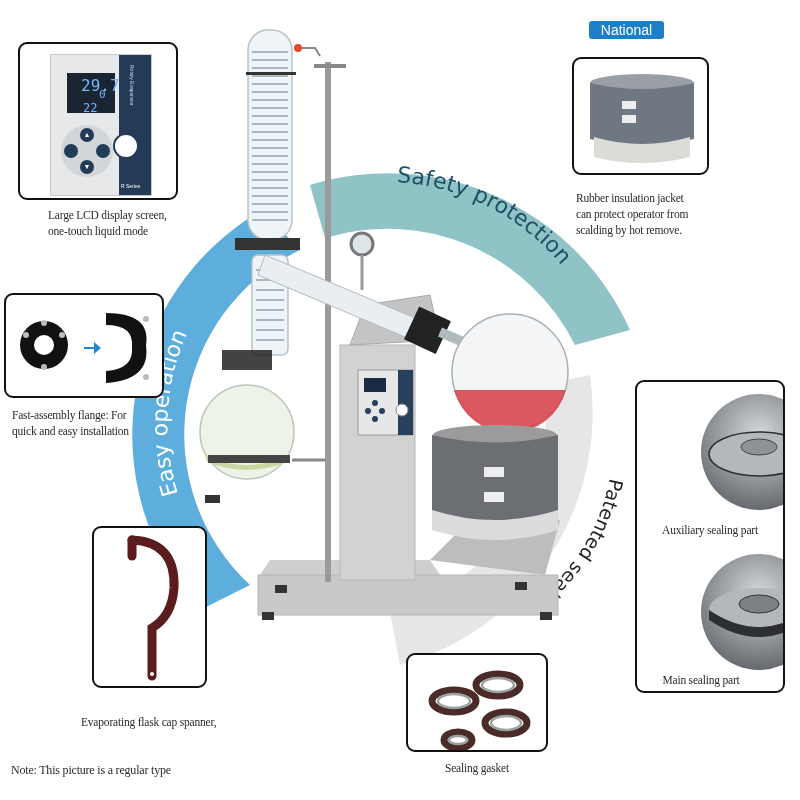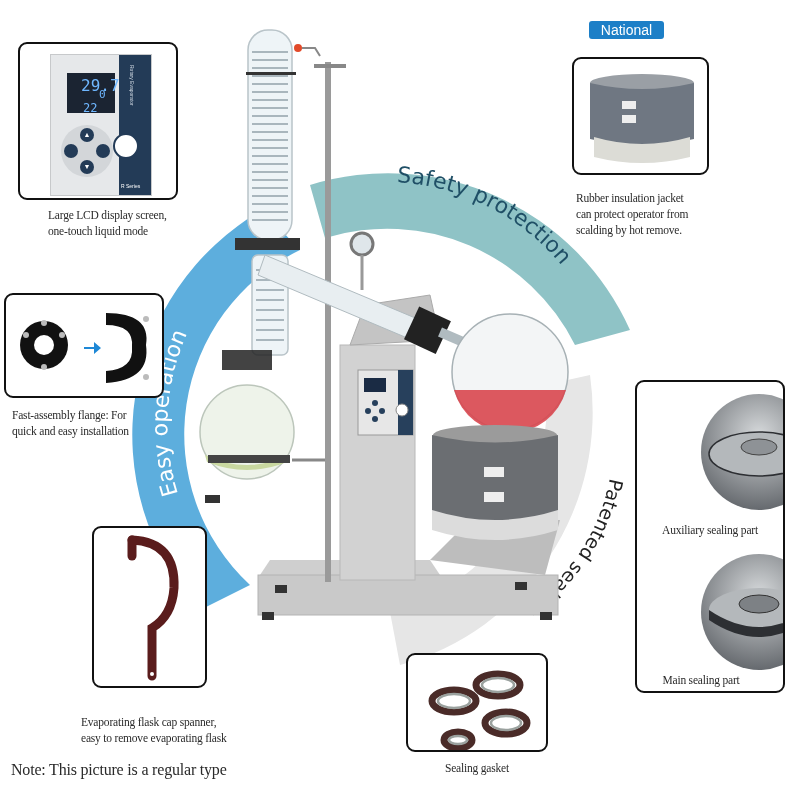--- a/index.html
+++ b/index.html
@@ -202,21 +202,20 @@
 
 <div class="card" style="left:92px;top:526px;width:115px;height:162px;">
   <svg width="115" height="162">
     <path d="M 38,12 Q 82,14 80,60 Q 78,88 58,100 L 58,148" stroke="#5a1c1c" stroke-width="9" fill="none" stroke-linecap="round"></path>
     <path d="M 38,12 L 38,28" stroke="#5a1c1c" stroke-width="9" stroke-linecap="round"></path>
     <circle cx="58" cy="146" r="2" fill="#fff"></circle>
   </svg>
 </div>
 <div class="caption" style="left:69px;top:714px;margin-left:12px;">
   <div>Evaporating flask cap spanner,</div>
-  <div>easy to remove evaporating flask</div>
 </div>
 
 <div class="card" style="left:406px;top:653px;width:142px;height:99px;">
   <svg width="142" height="99">
     <g fill="none" stroke="#4a2b28" stroke-width="7">
       <ellipse cx="46" cy="46" rx="22" ry="11"></ellipse>
       <ellipse cx="90" cy="30" rx="22" ry="11"></ellipse>
       <ellipse cx="98" cy="68" rx="21" ry="11"></ellipse>
       <ellipse cx="50" cy="85" rx="14" ry="8"></ellipse>
     </g>
@@ -245,13 +244,13 @@
     <ellipse cx="74" cy="228" rx="50" ry="22" fill="#b4b8bb"></ellipse>
     <path d="M 24,228 Q 74,262 124,228 L 124,238 Q 74,272 24,238 Z" fill="#2d2f33"></path>
     <ellipse cx="74" cy="222" rx="20" ry="9" fill="#7d8185" stroke="#333"></ellipse>
   </svg>
   <div class="caption center" style="left:0;top:140px;width:146px;">Auxiliary sealing part</div>
   <div class="caption center" style="left:0;top:290px;width:128px;">Main sealing part</div>
 </div>
 <div class="caption center" style="left:622px;top:705px;width:176px;">
 </div>
 
-<div class="caption" style="left:11px;top:762px;font-size:16px;">Note: This picture is a regular type</div>
+<div class="caption" style="left:11px;top:762px;font-size:12px;">Note: This picture is a regular type</div>
 
 </body></html>

